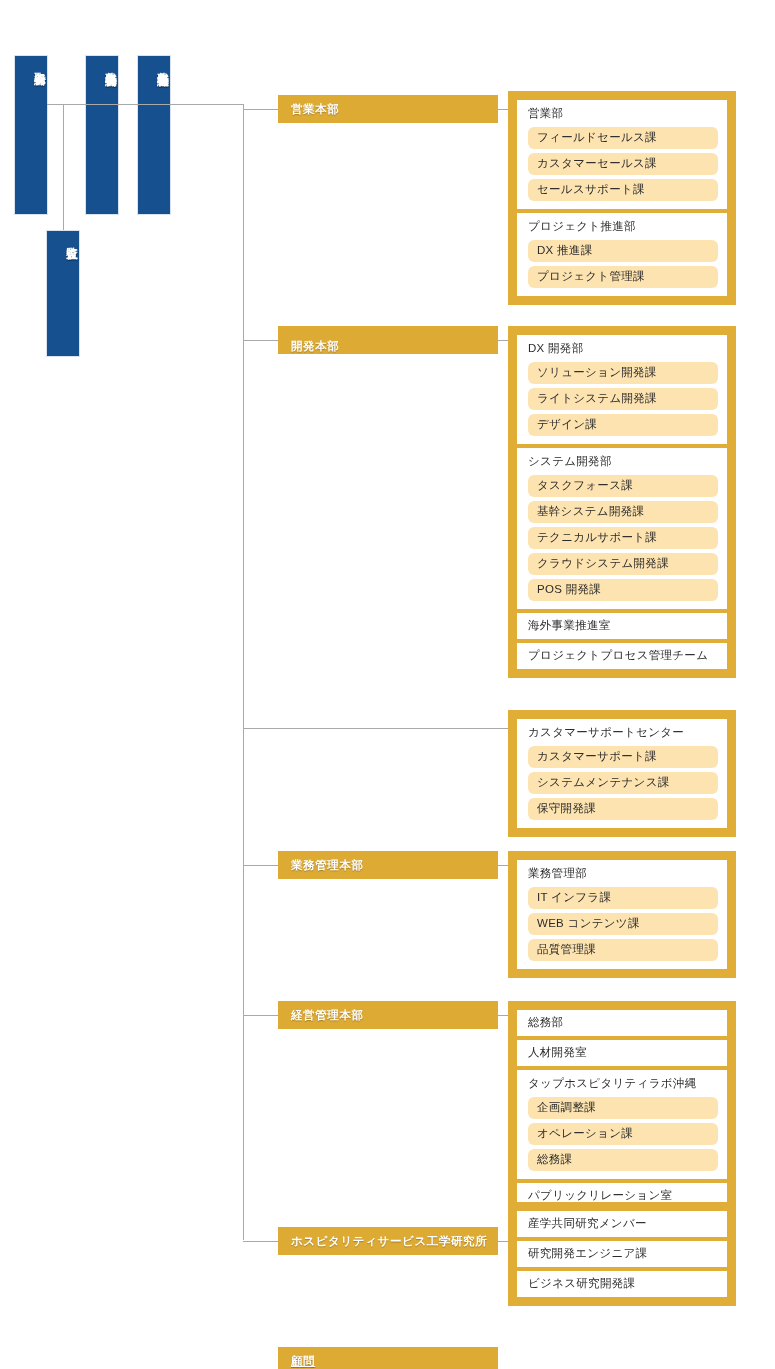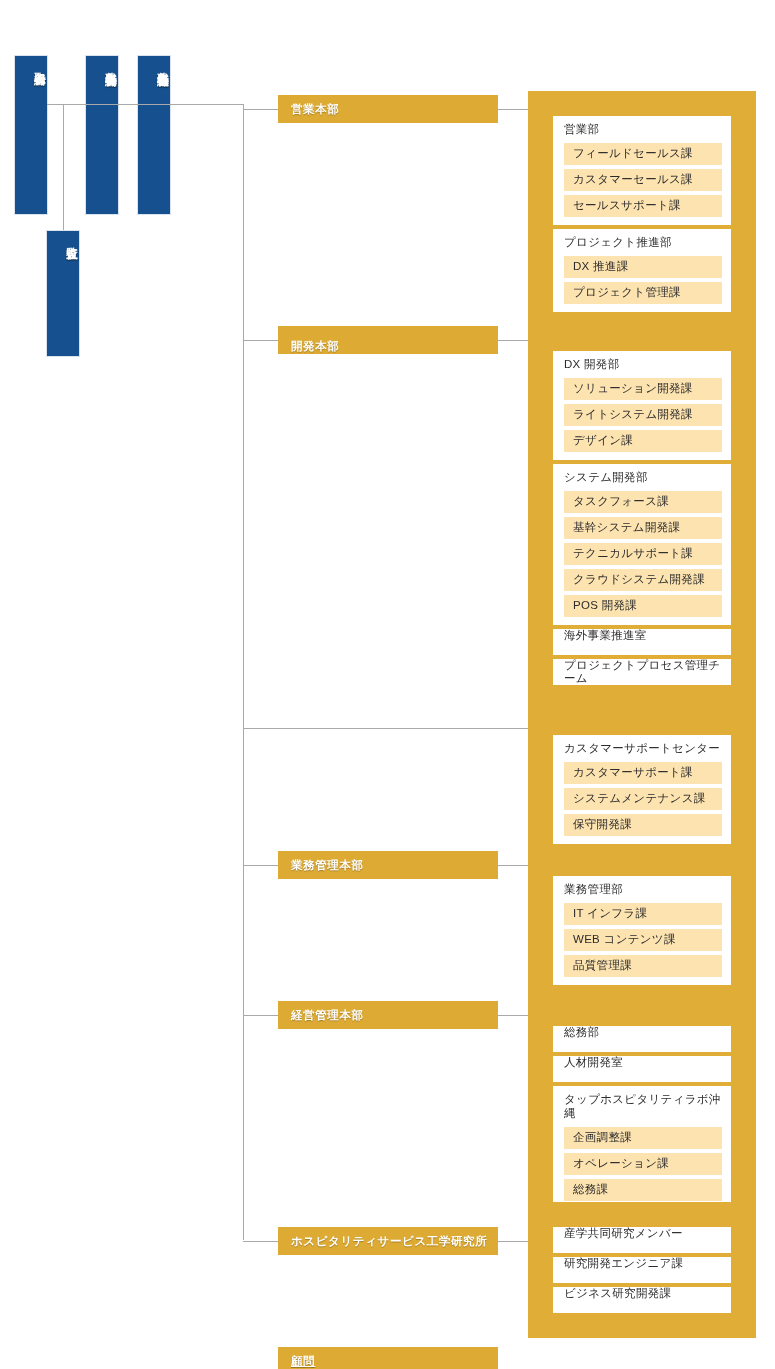--- a/index.html
+++ b/index.html
@@ -61,44 +61,45 @@
     padding-left: 13px;
     text-shadow: 0 1px 1px rgba(0,0,0,0.25);
     height: 28px;
     left: 278px;
     width: 220px;
   }
 
   
   .group {
     position: absolute;
-    left: 528px;
+    left: 508px;
     width: 228px;
     background: #e0ad36;
-    padding: 25px;
+    padding: 9px;
     display: flex;
     flex-direction: column;
     gap: 4px;
   }
 
   
   .dept {
     background: #ffffff;
     padding: 7px 0 8px 0;
   }
   .dept-title {
     font-size: 11.5px;
     color: #2b2b2b;
     padding: 0 10px 6px 11px;
     letter-spacing: 0.3px;
     line-height: 1.2;
   }
   .dept.solo {
     padding: 0;
     display: flex;
+    align-items: center;
     height: 26px;
   }
   .dept.solo .dept-title {
     padding: 0 10px 0 11px;
   }
 
   
   .units {
     display: flex;
     flex-direction: column;
@@ -107,20 +108,21 @@
   }
   .unit {
     background: #fce3b0;
     font-size: 11.5px;
     color: #2b2b2b;
     letter-spacing: 0.3px;
     height: 22px;
     display: flex;
     align-items: center;
     padding-left: 9px;
+    border-radius: 6px;
   }
 </style>
 </head>
 <body>
 
 <div id="chart">
     <div class="exec-box" style="left: 14px; top: 8px; width: 34px; height: 160px;">
       <span>取締役会</span>
     </div>
     <div class="exec-box" style="left: 85px; top: 8px; width: 34px; height: 160px;">

